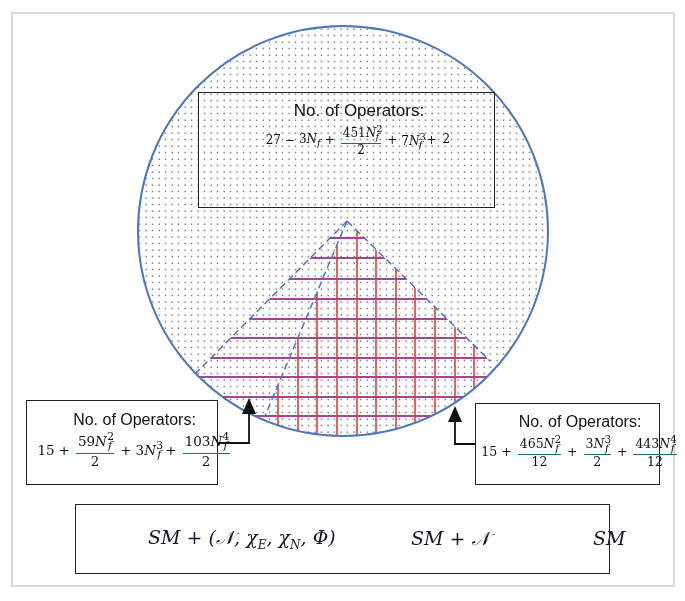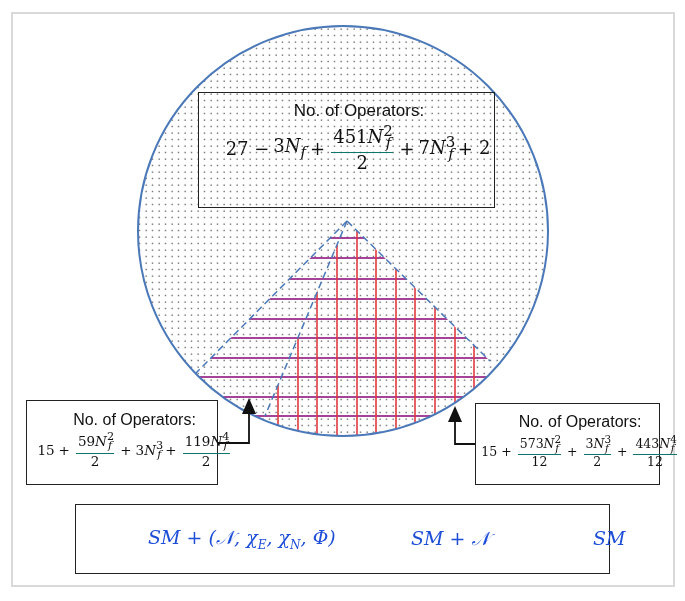--- a/index.html
+++ b/index.html
@@ -9,29 +9,29 @@
   .opbox { position: absolute; border: 1.5px solid #222; box-sizing: border-box; text-align: center; color: #111; padding-left: 25px; }
   .opbox .hdr { font-family: "Liberation Sans", sans-serif; font-size: 17px; }
   .formula { font-family: "DejaVu Serif", serif; font-size: 17px; display: flex; align-items: center; justify-content: center; gap: 4px; white-space: nowrap; }
   .term { display: inline-block; }
   .frac { display: inline-flex; flex-direction: column; align-items: center; vertical-align: middle; margin: 0 2px; }
   .frac .num { border-bottom: 1px solid #0f766e; padding: 0 2px; line-height: 1.15; }
   .frac .den { line-height: 1.15; }
   .var { font-style: italic; }
   #top-box { left: 198px; top: 92px; width: 297px; height: 116px; background: transparent; }
   #top-box .hdr { margin-top: 8px; }
-  #top-box .formula { margin-top: 2px; font-size: 18px; }
+  #top-box .formula { margin-top: 2px; font-size: 12px; }
   #left-box { left: 26px; top: 400px; width: 192px; height: 85px; background: #fff; }
   #left-box .hdr { margin-top: 10px; font-size: 16px; }
   #left-box .formula { font-size: 13.5px; margin-top: 2px; }
   #right-box { left: 475px; top: 403px; width: 185px; height: 82px; background: #fff; }
   #right-box .hdr { margin-top: 9px; font-size: 16px; }
   #right-box .formula { font-size: 12.5px; margin-top: 2px; }
   #legend { position: absolute; left: 75px; top: 504px; width: 535px; height: 70px; border: 1.5px solid #222; box-sizing: border-box; background: #fff; }
-  .legend-label { position: absolute; font-family: "DejaVu Serif", serif; font-size: 19px; font-style: italic; color: #1d4ed8; white-space: nowrap; }
+  .legend-label { position: absolute; font-family: "DejaVu Serif", serif; font-size: 19px; font-style: italic; color: #0f172a; white-space: nowrap; }
 </style>
 </head>
 <body>
 
 <div class="frame"></div>
 
 <svg class="diagram" width="685" height="601" viewBox="0 0 685 601">
   <defs>
     <pattern id="dots" x="0" y="0" width="6.5" height="6.5" patternUnits="userSpaceOnUse">
       <rect x="2.5" y="2.5" width="1.2" height="1.2" fill="#333"></rect>
@@ -142,33 +142,33 @@
     <span class="term">15</span>
     <span class="term">+</span>
     <span class="frac">
       <span class="num"><span>59</span><span class="var">N</span><sup>2</sup><sub class="var" style="margin-left:-6px">f</sub></span>
       <span class="den">2</span>
     </span>
     <span class="term">+</span>
     <span class="term"><span>3</span><span class="var">N</span><sup>3</sup><sub class="var" style="margin-left:-6px">f</sub></span>
     <span class="term">+</span>
     <span class="frac">
-      <span class="num"><span>119</span><span class="var">N</span><sup>4</sup><sub class="var" style="margin-left:-6px">f</sub></span>
+      <span class="num"><span>103</span><span class="var">N</span><sup>4</sup><sub class="var" style="margin-left:-6px">f</sub></span>
       <span class="den">2</span>
     </span>
   </div>
 </div>
 
 <div class="opbox" id="right-box">
   <div class="hdr">No. of Operators:</div>
   <div class="formula">
     <span class="term">15</span>
     <span class="term">+</span>
     <span class="frac">
-      <span class="num"><span>573</span><span class="var">N</span><sup>2</sup><sub class="var" style="margin-left:-6px">f</sub></span>
+      <span class="num"><span>465</span><span class="var">N</span><sup>2</sup><sub class="var" style="margin-left:-6px">f</sub></span>
       <span class="den">12</span>
     </span>
     <span class="term">+</span>
     <span class="frac">
       <span class="num"><span>3</span><span class="var">N</span><sup>3</sup><sub class="var" style="margin-left:-6px">f</sub></span>
       <span class="den">2</span>
     </span>
     <span class="term">+</span>
     <span class="frac">
       <span class="num"><span>443</span><span class="var">N</span><sup>4</sup><sub class="var" style="margin-left:-6px">f</sub></span>

